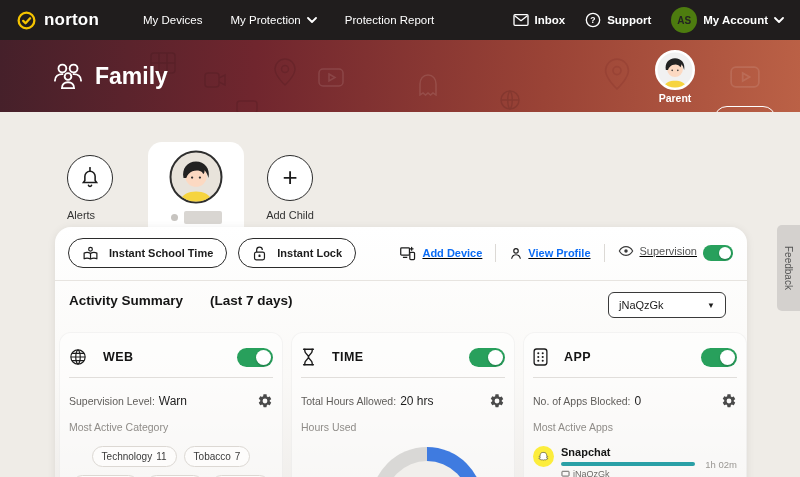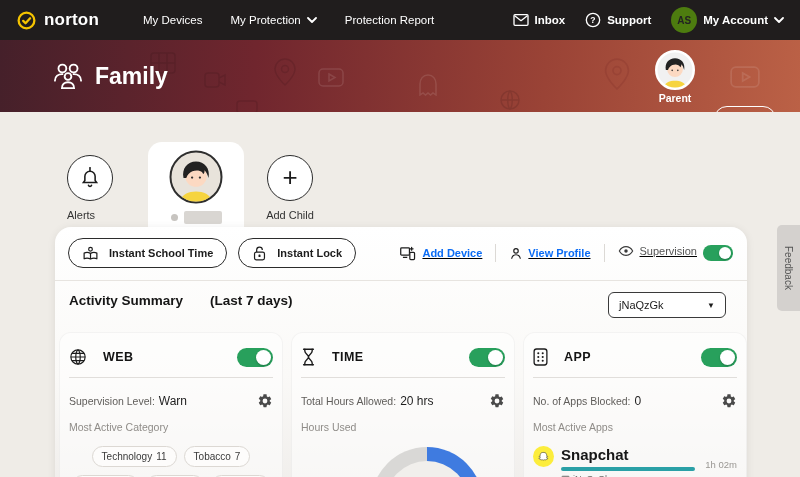--- a/index.html
+++ b/index.html
@@ -96,21 +96,21 @@
   
   .donut{position:relative;width:112px;height:112px;border-radius:50%;margin:14px 22px 0 auto;
     background:conic-gradient(var(--donut-blue,#3f7be0) 0 72deg,#d9d8d6 72deg 360deg);}
   .donut-hole{position:absolute;inset:14px;border-radius:50%;background:#f1efec;
     display:flex;flex-direction:column;align-items:center;justify-content:center;}
   
   .app-row{display:flex;margin-top:13px;}
   .app-icon{width:21px;height:21px;border-radius:50%;background:var(--norton-yellow,#ffe33a);
     display:flex;align-items:center;justify-content:center;flex:none;background:#fced3c;}
   .app-mid{flex:1;margin-left:7px;min-width:0;}
-  .app-name{font-size:15px;font-weight:bold;color:#161616;}
+  .app-name{font-size:11px;font-weight:bold;color:#161616;}
   .usage-bar{height:4px;border-radius:2px;background:var(--bar-teal,#2aa0a6);margin-top:4px;}
   .device-row{display:flex;align-items:center;gap:3px;margin-top:3px;}
   .device-row .dname{font-size:9px;color:#6d6b68;}
   .app-duration{font-size:9.5px;color:#9a9793;margin-left:10px;margin-top:13px;white-space:nowrap;flex:none;}
 </style>
 </head>
 <body>
 
 <div class="topnav">
   <div class="brand">

